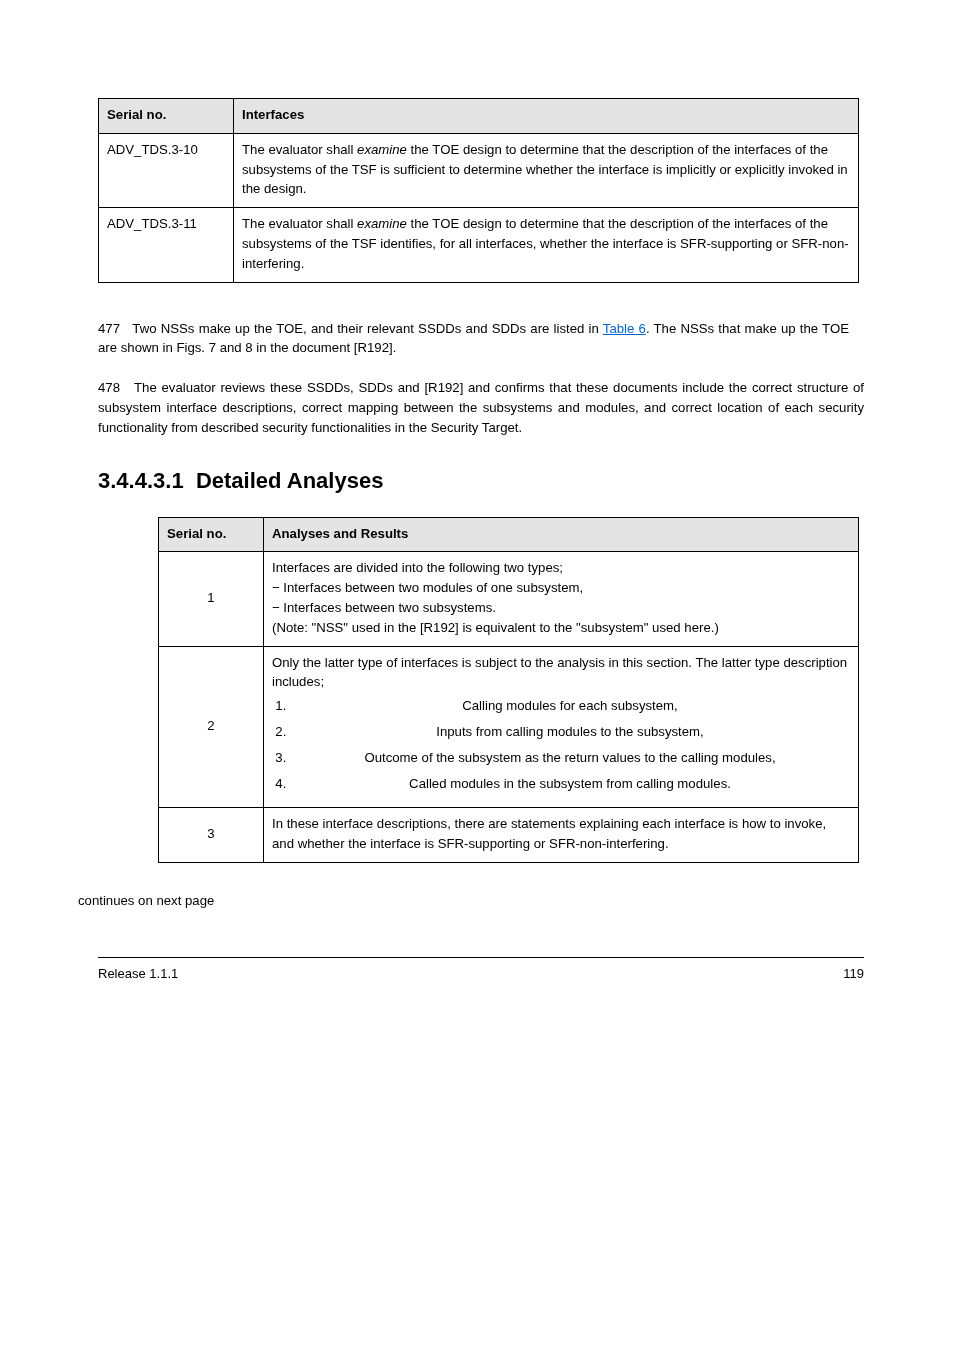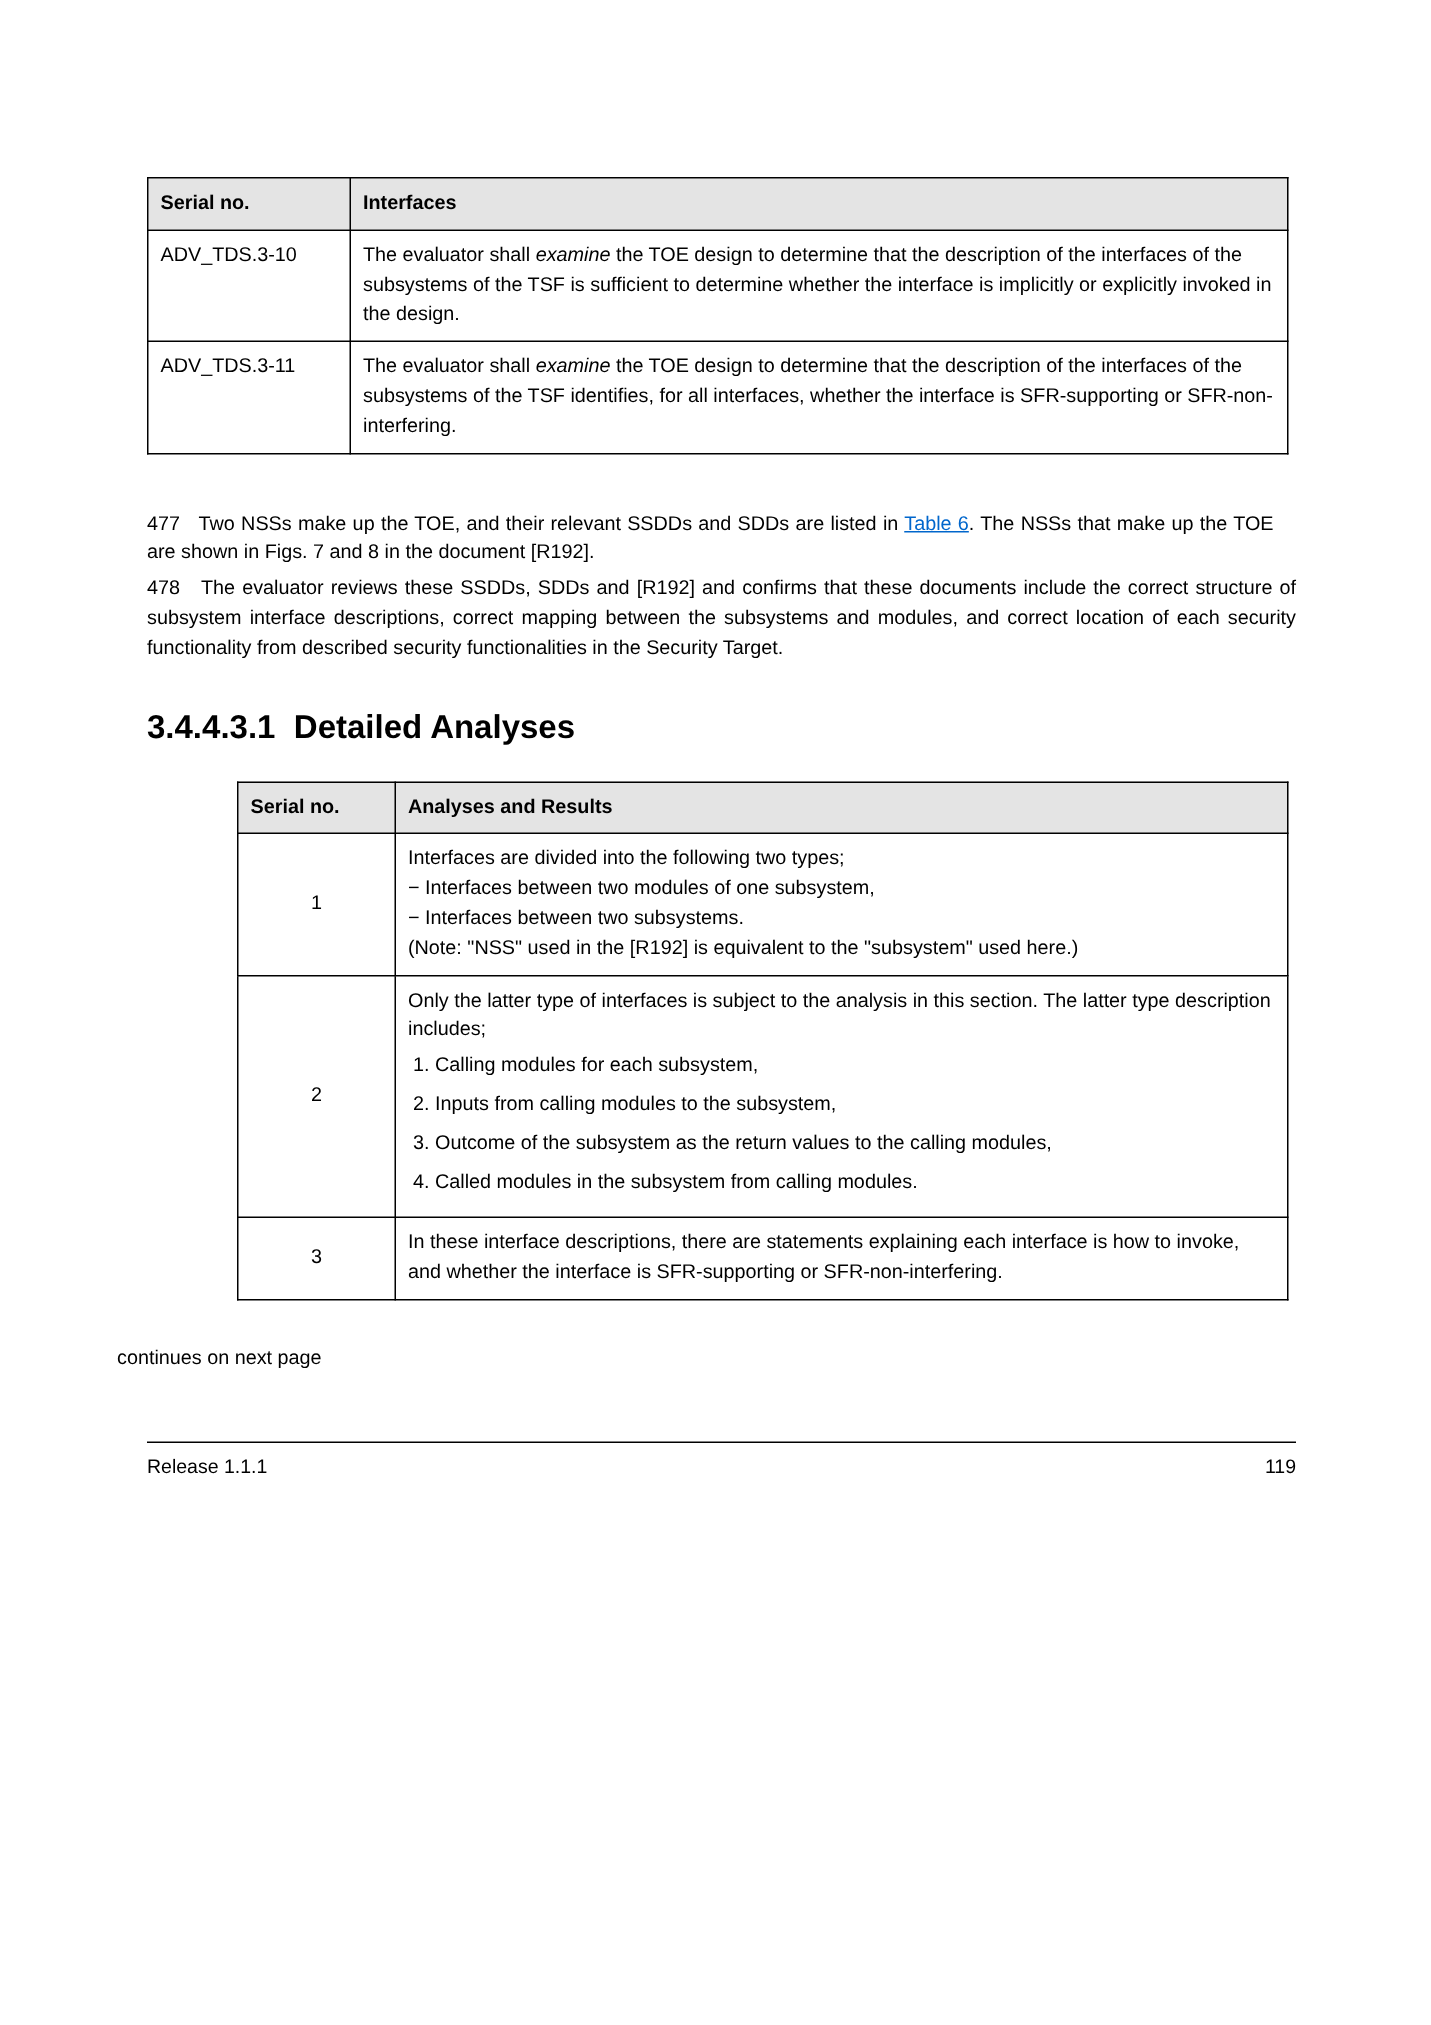--- a/index.html
+++ b/index.html
@@ -8,21 +8,21 @@
     width: 954px;
     height: 1350px;
     background: #ffffff;
     font-family: Arial, Helvetica, sans-serif;
     color: #000;
     font-size: 13.2px;
     line-height: 1.5;
     position: relative;
   }
   .page {
-    padding: 80px 70px 40px 78px;
+    padding: 60px 70px 40px 78px;
   }
   a { color: #0066cc; text-decoration: underline; }
 
   
   table.t1 {
     border-collapse: collapse;
     width: 760px;
     margin: 38px 0 0 20px;
     table-layout: fixed;
   }
@@ -38,21 +38,21 @@
     font-weight: bold;
     text-align: left;
   }
   .wrap { word-wrap: break-word; }
 
   .para {
     margin: 36px 35px 0 20px;
     text-align: justify;
   }
   .para2 {
-    margin: 4px 20px 0 20px;
+    margin: 20px 20px 0 20px;
     text-align: justify;
   }
   h2.sec {
     font-size: 22px;
     margin: 26px 20px 0 20px;
     font-weight: bold;
     color: #000;
   }
 
   
@@ -72,21 +72,21 @@
   table.t2 th {
     background: #e4e4e4;
     font-weight: bold;
     text-align: left;
   }
   .num { text-align: center; vertical-align: middle !important; }
   ol {
     margin: 4px 0 4px 18px;
     padding: 0;
   }
-  ol li { margin-bottom: 6px; }
+  ol li { margin-bottom: 6px; text-align: center; }
   .cont {
     margin-top: 28px;
     text-align: left;
     padding-right: 20px;
   }
   .footer-rule {
     border: 0;
     border-top: 1.5px solid #000;
     margin: 46px 20px 6px 20px;
   }

